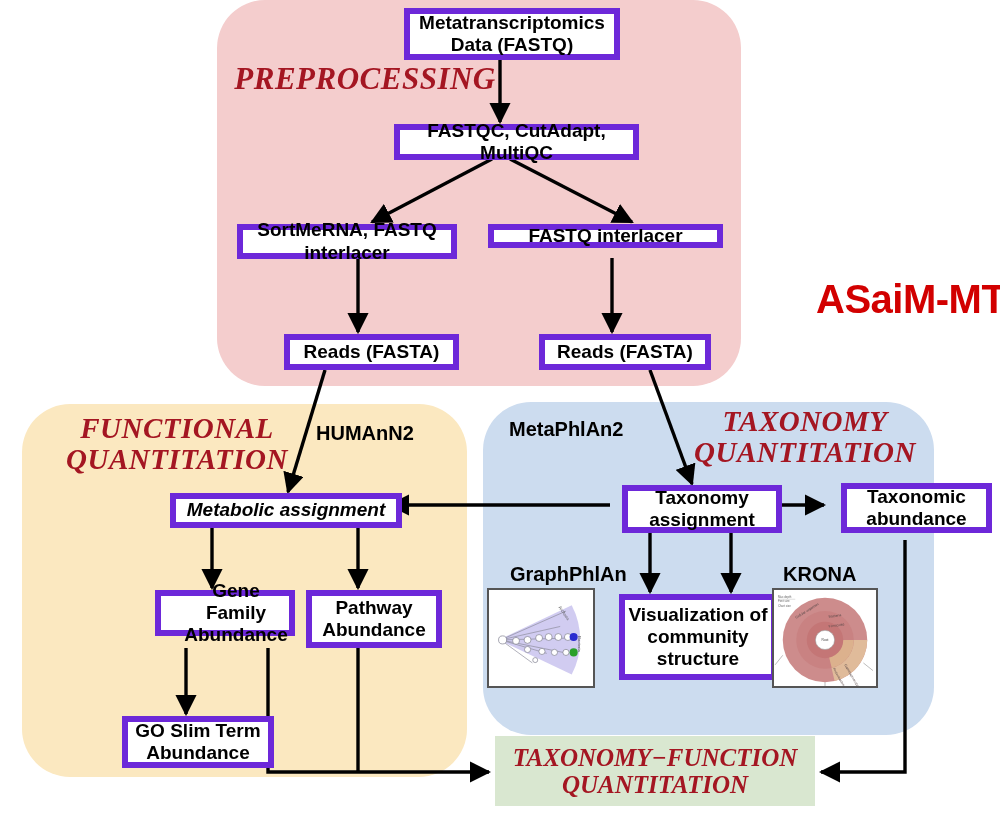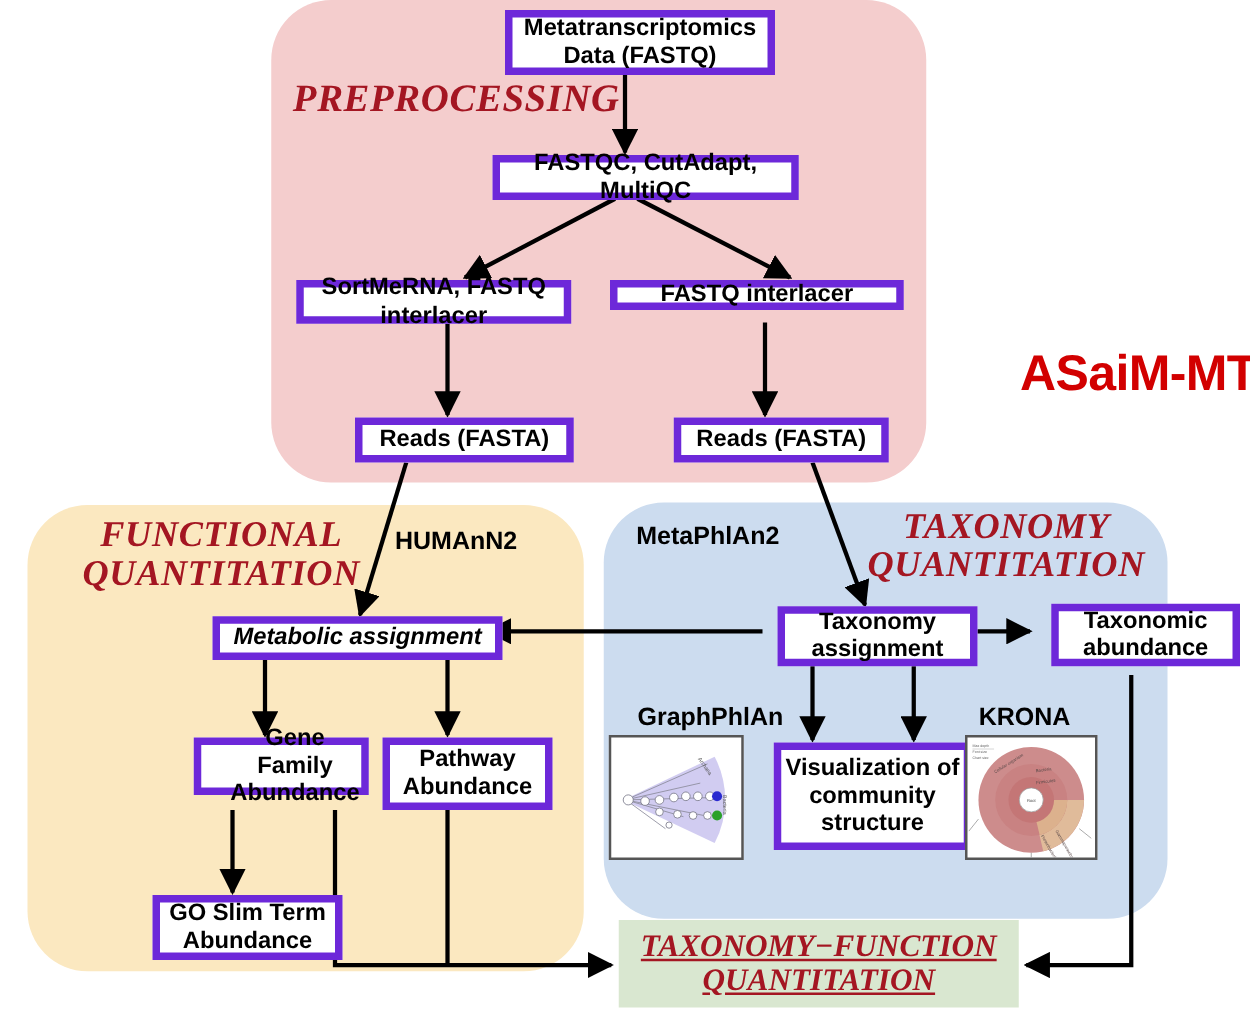--- a/index.html
+++ b/index.html
@@ -47,21 +47,21 @@
     font-weight:bold;font-size:40px;color:#d20000;
     letter-spacing:-0.5px;white-space:nowrap;margin-left:39px;
   }
 
   #greenbox{
     position:absolute;left:495px;top:736px;width:320px;height:70px;
     background:#d9e7d0;
     display:flex;align-items:center;justify-content:center;text-align:center;
     font-family:"Liberation Serif", serif;
     font-weight:bold;font-style:italic;color:#a41622;
-    font-size:25px;line-height:1.1;white-space:pre-line;text-decoration:underline;
+    font-size:25px;line-height:1.1;white-space:pre-line;
   }
 
   #edges{position:absolute;left:0;top:0;width:1000px;height:822px;}
 
   .thumb{
     position:absolute;background:#ffffff;border:2px solid #555555;
     box-sizing:border-box;overflow:hidden;
   }
   #thumb-graphlan{left:487px;top:588px;width:108px;height:100px;}
   #thumb-krona{left:772px;top:588px;width:106px;height:100px;}

